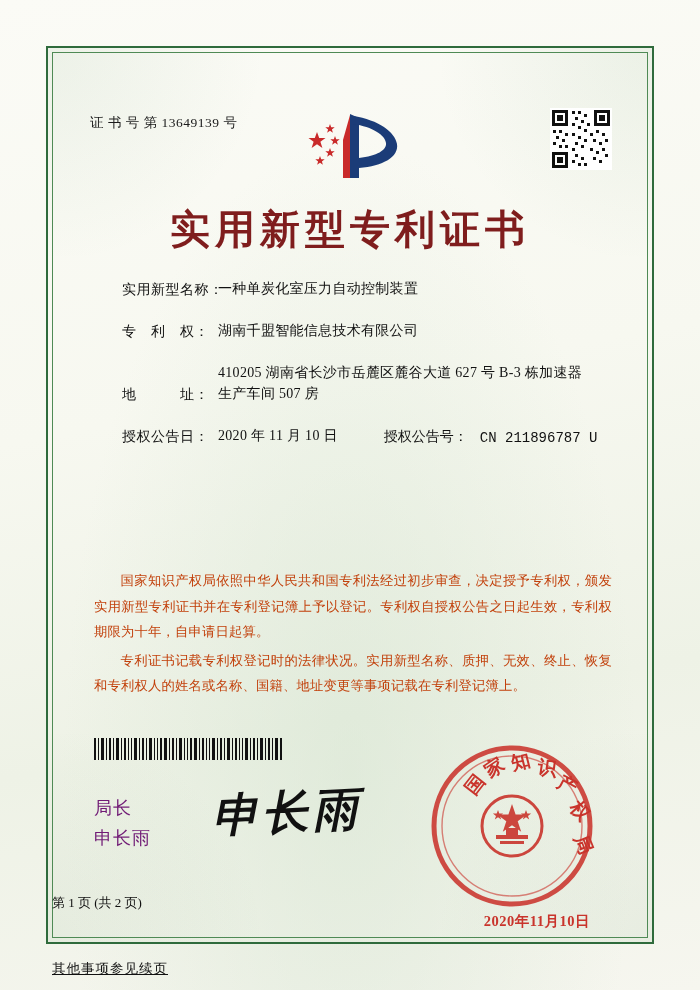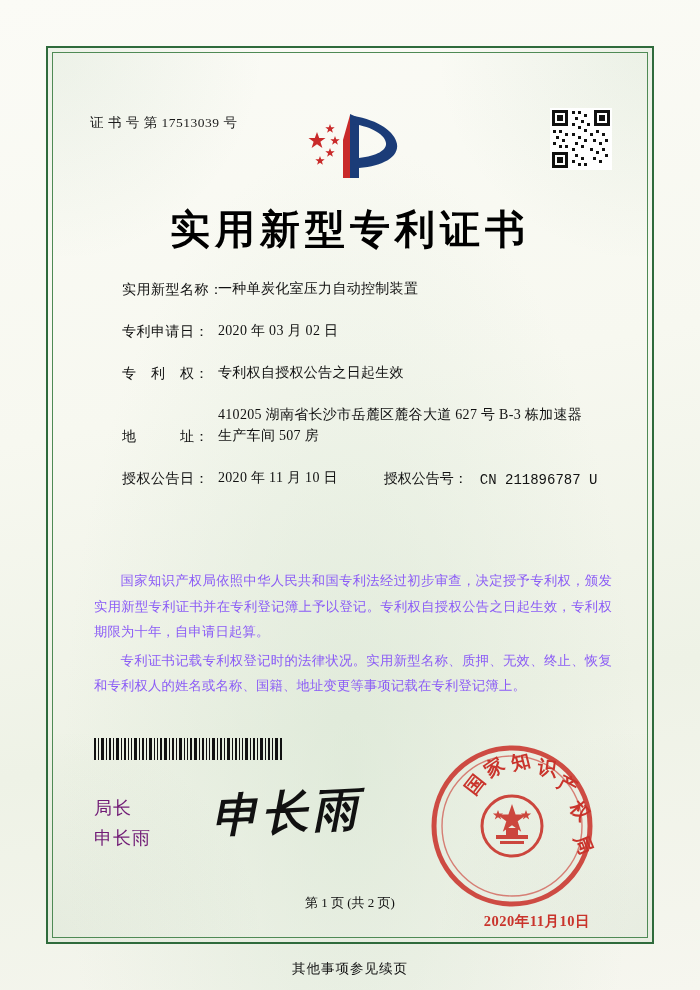--- a/index.html
+++ b/index.html
@@ -106,21 +106,21 @@
   }
 
   .title {
     position: absolute;
     left: 0; right: 0;
     top: 150px;
     text-align: center;
     font-size: 40px;
     font-weight: bold;
     letter-spacing: 5px;
-    color: #000000;
+    color: #7f1d1d;
     font-family: "DejaVu Sans", "Liberation Sans", sans-serif;
   }
 
   
   .fields {
     position: absolute;
     left: 42px;
     top: 226px;
     width: 516px;
     font-size: 14px;
@@ -154,21 +154,21 @@
   }
 
   
   .paras {
     position: absolute;
     left: 42px;
     top: 516px;
     width: 518px;
     font-size: 13.3px;
     line-height: 1.92;
-    color: #8b5cf6;
+    color: #c2410c;
     text-align: justify;
     letter-spacing: .2px;
   }
   .paras p {
     margin: 0 0 3px 0;
     text-indent: 2em;
   }
 
   
   .barcode {
@@ -219,32 +219,31 @@
     letter-spacing: .5px;
     font-weight: bold;
     margin-top: 48px;
   }
 
   
   .page-num {
     position: absolute;
     left: 0; right: 0;
     bottom: 26px;
-    text-align: center;
     font-size: 13px;
     color: #111;
   }
   .footnote {
     position: absolute;
     left: 0; right: 0;
     bottom: -40px;
-    text-align: center;
     font-size: 13.5px;
     color: #111;
     letter-spacing: 1px;
+    text-decoration: underline;
   }
 </style>
 </head>
 <body>
 
 <div class="watermark-layer">
   <div class="wm" style="left:-14px; top:18px; font-size:42px; transform:rotate(-32deg);">CNIPA</div>
   <div class="wm" style="left:255px; top:-6px; font-size:42px; transform:rotate(-32deg);">CNIPA</div>
   <div class="wm" style="left:520px; top:-10px; font-size:42px; transform:rotate(-32deg);">CNIPA</div>
   <div class="wm" style="left:-20px; top:300px; font-size:42px; transform:rotate(-32deg);">CNIPA</div>
@@ -259,21 +258,21 @@
   <div class="corner-tint tl"></div>
   <div class="corner-tint tr"></div>
   <div class="corner-tint bl"></div>
   <div class="corner-tint br"></div>
 
   <div class="border-outer"></div>
   <div class="border-inner"></div>
 
   <div class="content">
 
-    <div class="cert-no">证 书 号 第 17513039 号</div>
+    <div class="cert-no">证 书 号 第 13649139 号</div>
 
     <div class="qr">
       <svg viewBox="0 0 62 62" width="62" height="62" aria-hidden="true">
         <rect x="0" y="0" width="62" height="62" fill="#ffffff"></rect>
         <g fill="#111">
           <rect x="2" y="2" width="16" height="16"></rect>
             <rect x="5" y="5" width="10" height="10" fill="#fff"></rect>
             <rect x="7" y="7" width="6" height="6"></rect>
           <rect x="44" y="2" width="16" height="16"></rect>
             <rect x="47" y="5" width="10" height="10" fill="#fff"></rect>
@@ -343,26 +342,22 @@
     </div>
 
     <div class="title">实用新型专利证书</div>
 
     <div class="fields">
       <div class="frow">
         <div class="flabel">实用新型名称：</div>
         <div class="fvalue">一种单炭化室压力自动控制装置</div>
       </div>
       <div class="frow">
-        <div class="flabel">专利申请日：</div>
-        <div class="fvalue">2020 年 03 月 02 日</div>
-      </div>
-      <div class="frow">
         <div class="flabel">专　利　权：</div>
-        <div class="fvalue">专利权自授权公告之日起生效</div>
+        <div class="fvalue">湖南千盟智能信息技术有限公司</div>
       </div>
       <div class="frow">
         <div class="flabel">地　　　址：</div>
         <div class="fvalue" style="white-space:pre-line;">410205 湖南省长沙市岳麓区麓谷大道 627 号 B-3 栋加速器
 生产车间 507 房</div>
       </div>
       <div class="frow inline2">
         <div class="flabel">授权公告日：</div>
         <div class="fvalue">2020 年 11 月 10 日</div>
         <div class="second-label">授权公告号：</div>

